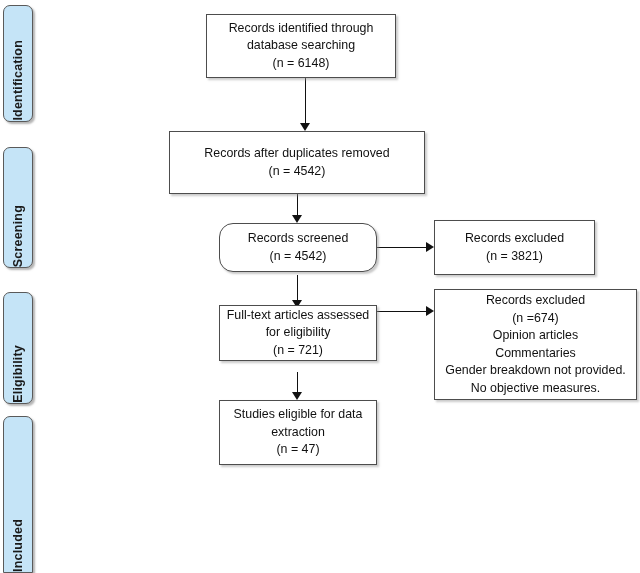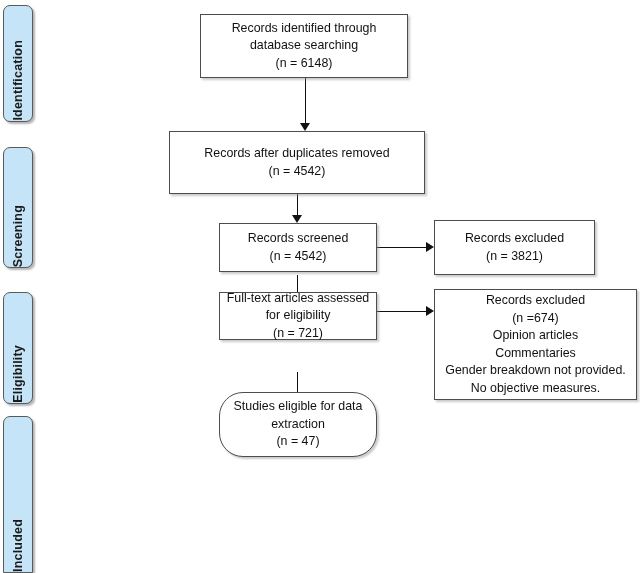--- a/index.html
+++ b/index.html
@@ -125,55 +125,55 @@
 
   <div class="conn-v" style="left:297px; top:275px; height:25px;"></div>
   <div class="arrow-down" style="left:292px; top:300px;"></div>
 
   <div class="conn-h" style="left:377px; top:311px; width:49px;"></div>
   <div class="arrow-right" style="left:426px; top:306px;"></div>
 
   <div class="conn-v" style="left:297px; top:372px; height:20px;"></div>
   <div class="arrow-down" style="left:292px; top:392px;"></div>
 
-  <div class="node" style="left:200px; top:14px; width:208px; height:64px;text-align:center;">
+  <div class="node" style="left:206px; top:14px; width:190px; height:64px;text-align:center;">
     <span class="node-text">Records identified through
 database searching
 (n = 6148)</span>
   </div>
 
   <div class="node" style="left:169px; top:131px; width:256px; height:63px;">
     <span class="node-text">Records after duplicates removed
 (n = 4542)</span>
   </div>
 
-  <div class="node" style="left:219px; top:223px; width:158px; height:49px;">
+  <div class="node" style="left:219px; top:223px; width:158px; height:49px;border-radius:14px;">
     <span class="node-text">Records screened
 (n = 4542)</span>
   </div>
 
   <div class="node" style="left:434px; top:220px; width:161px; height:55px;">
     <span class="node-text">Records excluded
 (n = 3821)</span>
   </div>
 
-  <div class="node" style="left:219px; top:292px; width:158px; height:48px;">
+  <div class="node" style="left:219px; top:305px; width:158px; height:56px;">
     <span class="node-text">Full-text articles assessed
 for eligibility
 (n = 721)</span>
   </div>
 
   <div class="node" style="left:434px; top:289px; width:203px; height:111px;">
     <span class="node-text">Records excluded
 (n =674)
 Opinion articles
 Commentaries
 Gender breakdown not provided.
 No objective measures.</span>
   </div>
 
-  <div class="node" style="left:219px; top:392px; width:158px; height:65px;border-radius:24px;">
+  <div class="node" style="left:219px; top:400px; width:158px; height:65px;">
     <span class="node-text">Studies eligible for data
 extraction
 (n = 47)</span>
   </div>
 
 </div>
 
 </body></html>

